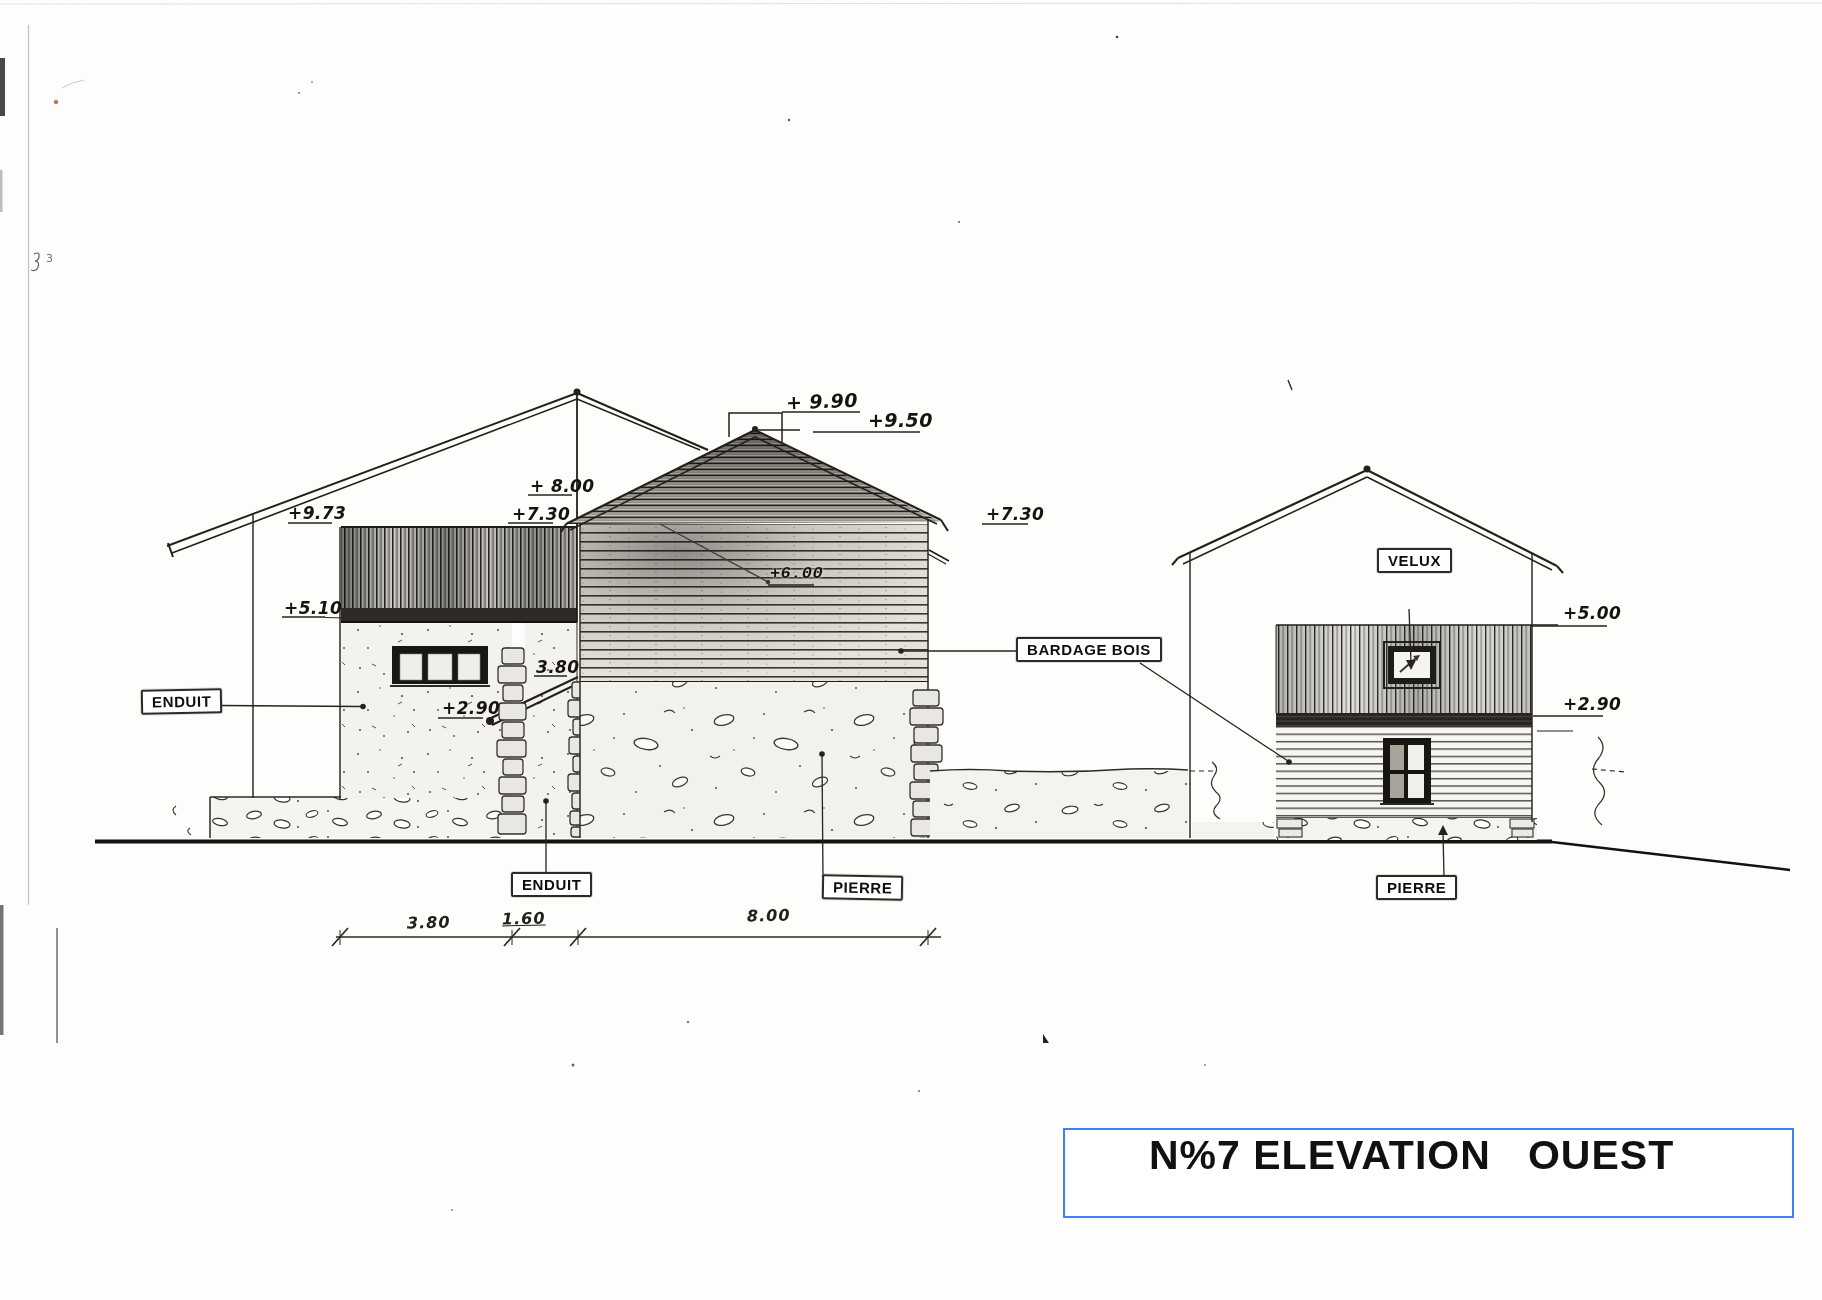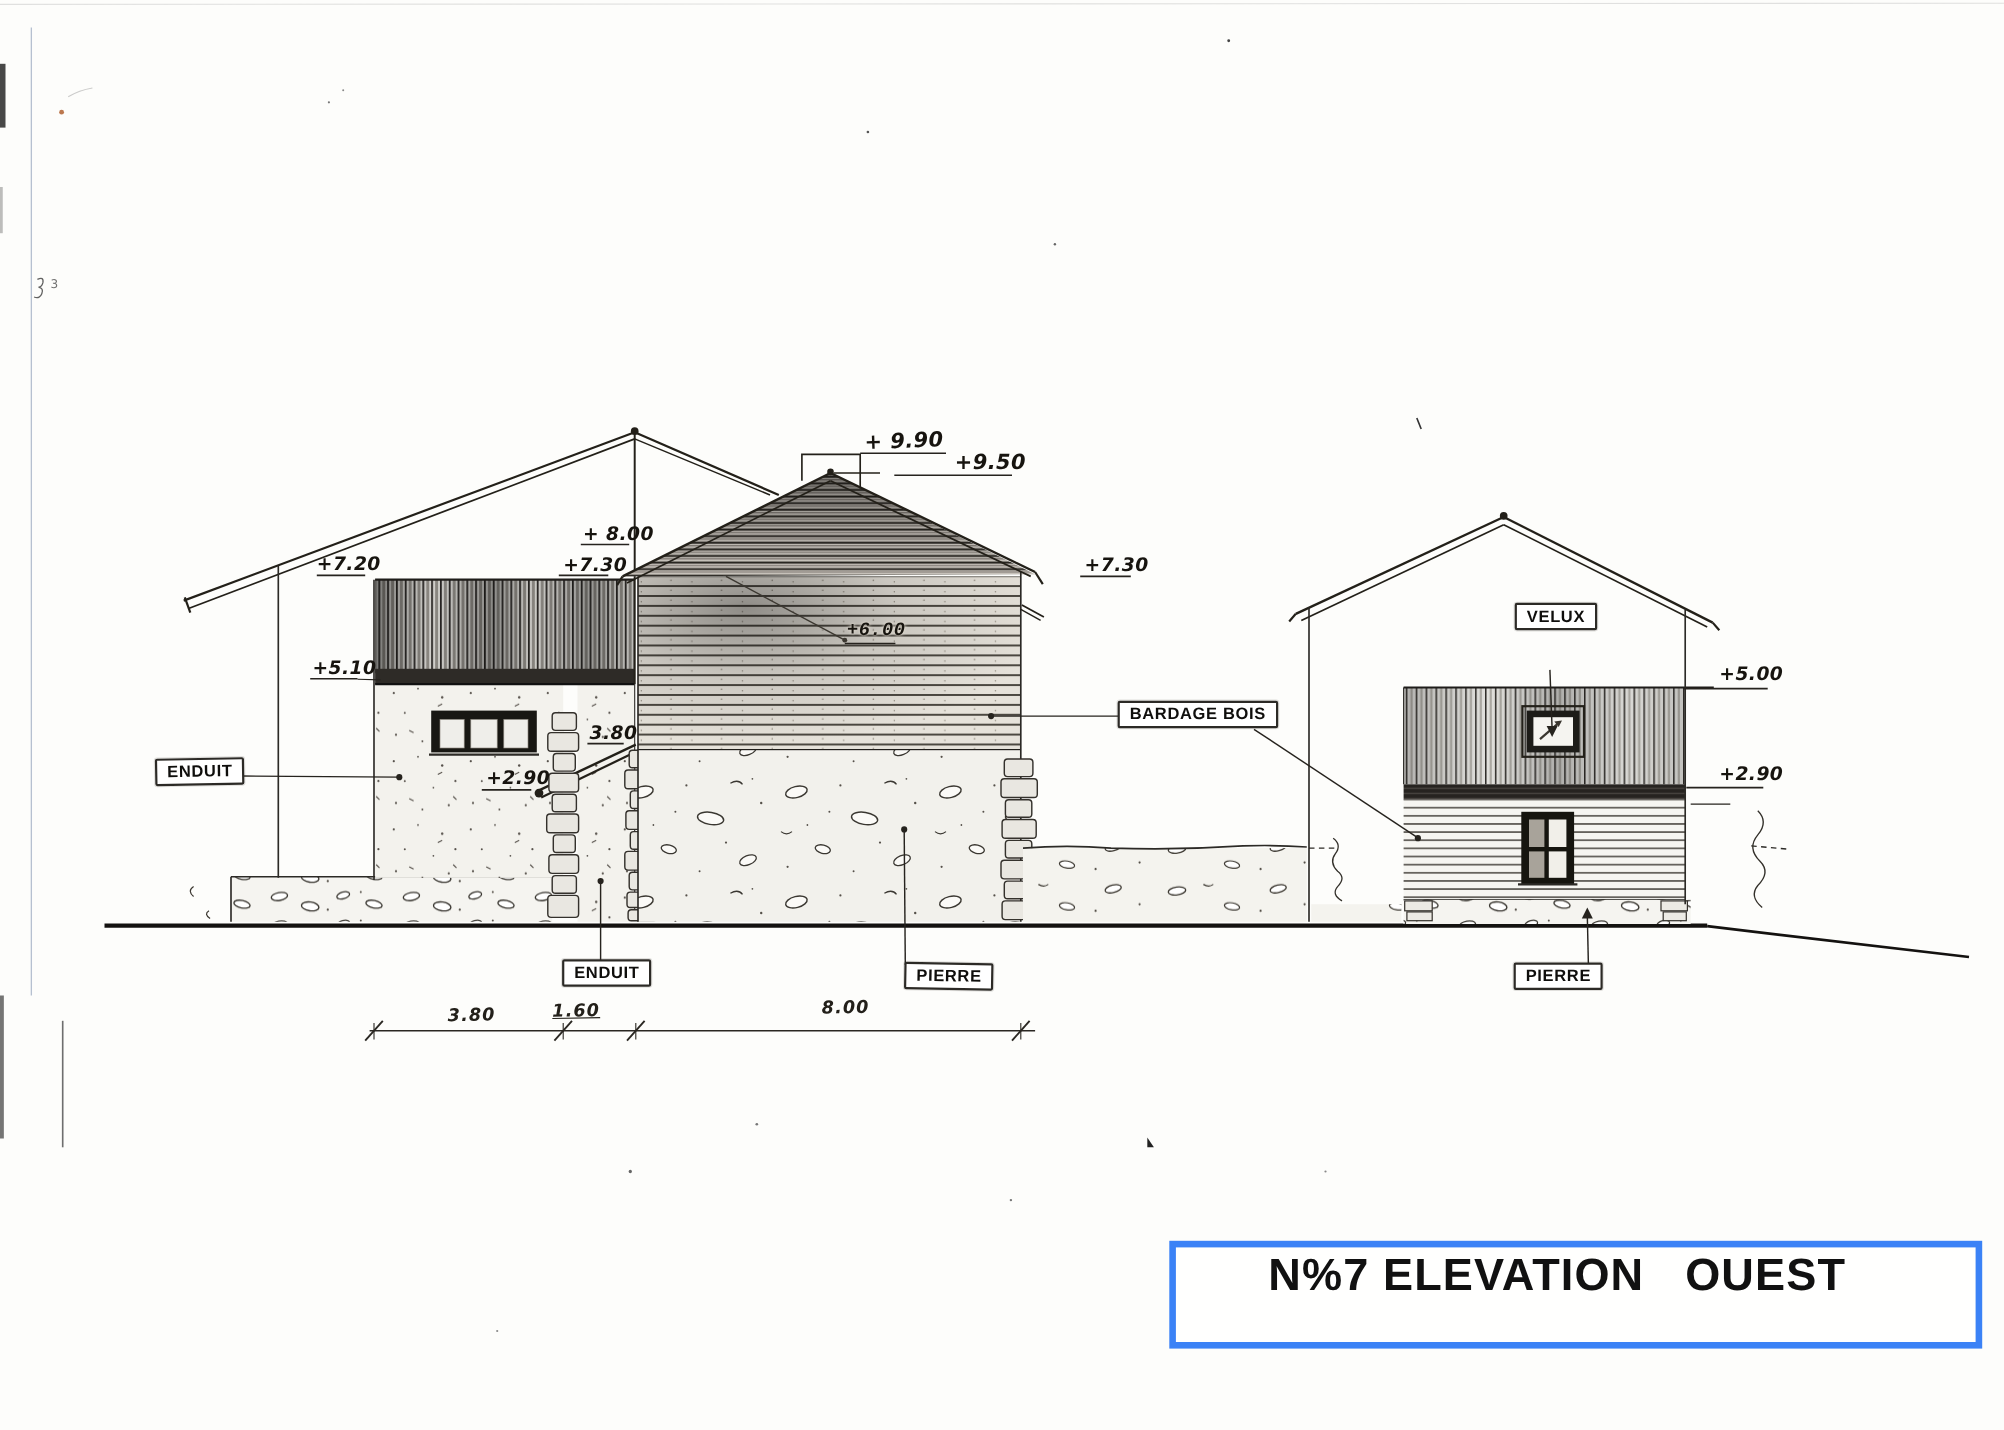--- a/index.html
+++ b/index.html
@@ -9,21 +9,21 @@
   .hand{position:absolute;font:italic 600 17px "DejaVu Sans",sans-serif;color:#17140f;
         letter-spacing:.4px;white-space:nowrap;}
   .hand.big{font-size:19px;}
   .hand.halo{text-shadow:0 0 4px #ded8cd,0 0 2px #ded8cd;}
   .mbox{position:absolute;border:2px solid #2c2a26;background:rgba(255,255,255,.96);
         padding:2px 9px;font:bold 15px "Liberation Sans",sans-serif;letter-spacing:.6px;
         color:#0f0e0c;border-radius:2px;white-space:nowrap;box-shadow:0 0 0 1px rgba(60,55,50,.15);}
   .dimtxt{position:absolute;font:italic 600 16px "DejaVu Sans",sans-serif;color:#23201a;
         letter-spacing:1px;white-space:nowrap;transform:rotate(-1deg);}
   #titleblock{position:absolute;left:1063px;top:1128px;width:727px;height:86px;
-        border:6px solid #3b82f6;background:#fffffe;}
+        border:2px solid #3b82f6;background:#fffffe;}
   #titleblock .t1{position:absolute;left:84px;top:2px;font:bold 41px "Liberation Sans",sans-serif;
         color:#111;white-space:pre;letter-spacing:1px;}
   #titleblock .t2{position:absolute;left:86px;top:50px;font:bold 26px "Liberation Sans",sans-serif;
         color:#151515;white-space:pre;letter-spacing:.5px;}
   .faintmark{position:absolute;font:11px "DejaVu Sans",sans-serif;color:#444;opacity:.75;}
 </style>
 </head>
 <body>
 
 <div id="page">
@@ -358,21 +358,21 @@
         <line x1="512" y1="930" x2="512" y2="945" stroke-width="1"></line>
     <line x1="570" y1="946" x2="586" y2="928" stroke-width="1.7"></line>
         <line x1="578" y1="930" x2="578" y2="945" stroke-width="1"></line>
     <line x1="920" y1="946" x2="936" y2="928" stroke-width="1.7"></line>
         <line x1="928" y1="930" x2="928" y2="945" stroke-width="1"></line>
   </g>
 
   <path d="M34,254 q6,-3 5,3 q-1,4 -4,4 q5,1 3,6 q-2,5 -7,3" fill="none" stroke="#3a3a3a" stroke-width="1.2" opacity="0.8"></path>
 </svg>
 
-<div class="hand" style="left:288px;top:503px;">+7.20</div>
+<div class="hand" style="left:288px;top:503px;">+9.73</div>
 <div class="hand" style="left:530px;top:476px;">+ 8.00</div>
 <div class="hand" style="left:512px;top:504px;">+7.30</div>
 <div class="hand" style="left:284px;top:598px;text-align:right;">+5.10</div>
 <div class="hand big" style="left:786px;top:390px;transform:rotate(-2deg);">+ 9.90</div>
 <div class="hand big" style="left:868px;top:409px;">+9.50</div>
 <div class="hand halo" style="left:770px;top:564px;font-family:Liberation Mono, monospace;">+6.00</div>
 <div class="hand" style="left:986px;top:504px;">+7.30</div>
 <div class="hand" style="left:536px;top:657px;">3.80</div>
 <div class="hand" style="left:442px;top:698px;">+2.90</div>
 <div class="hand" style="left:1563px;top:603px;">+5.00</div>

